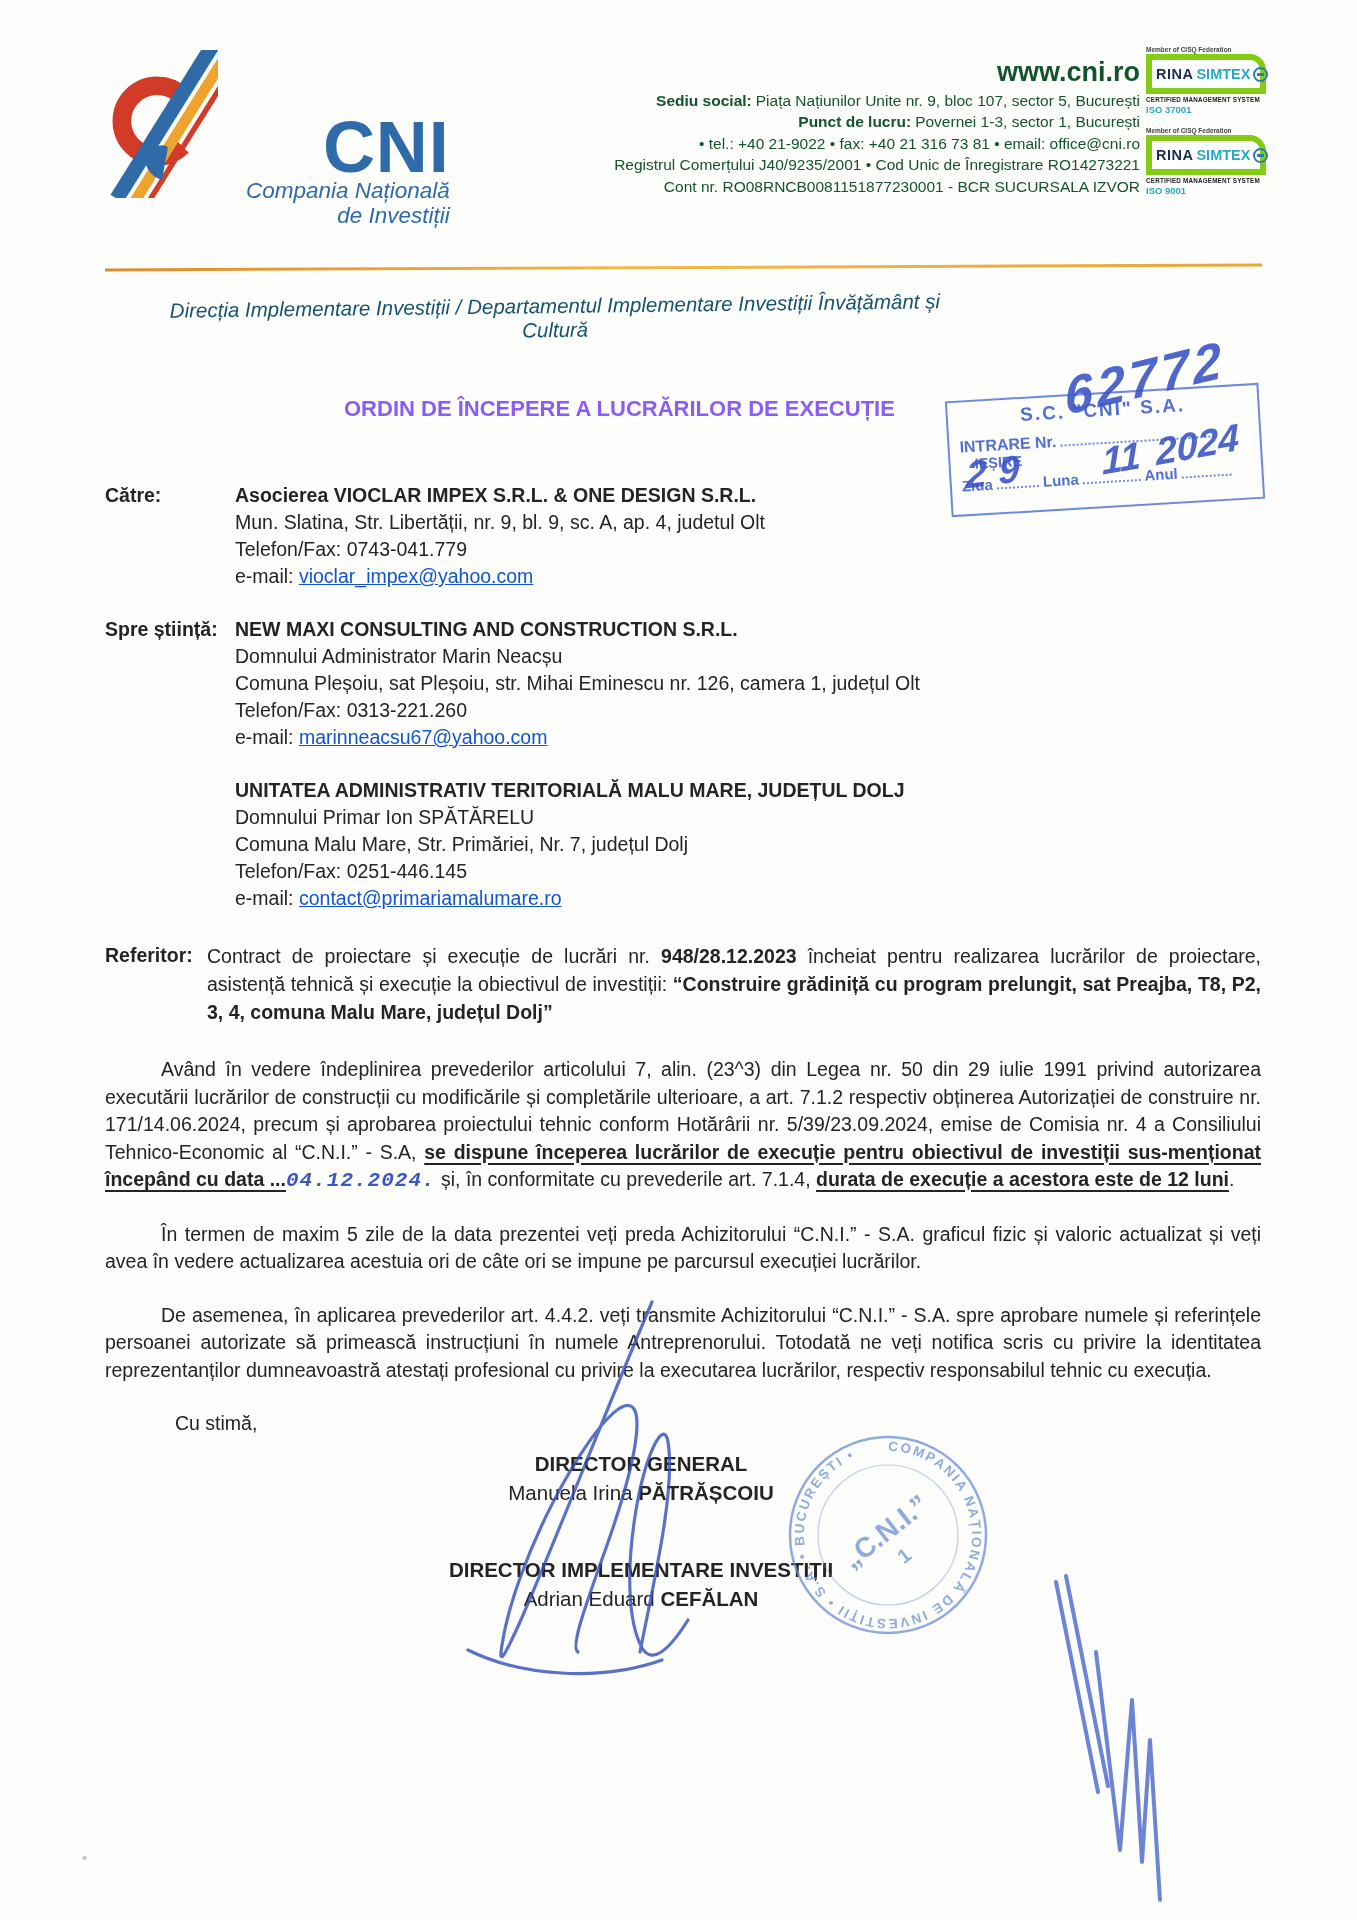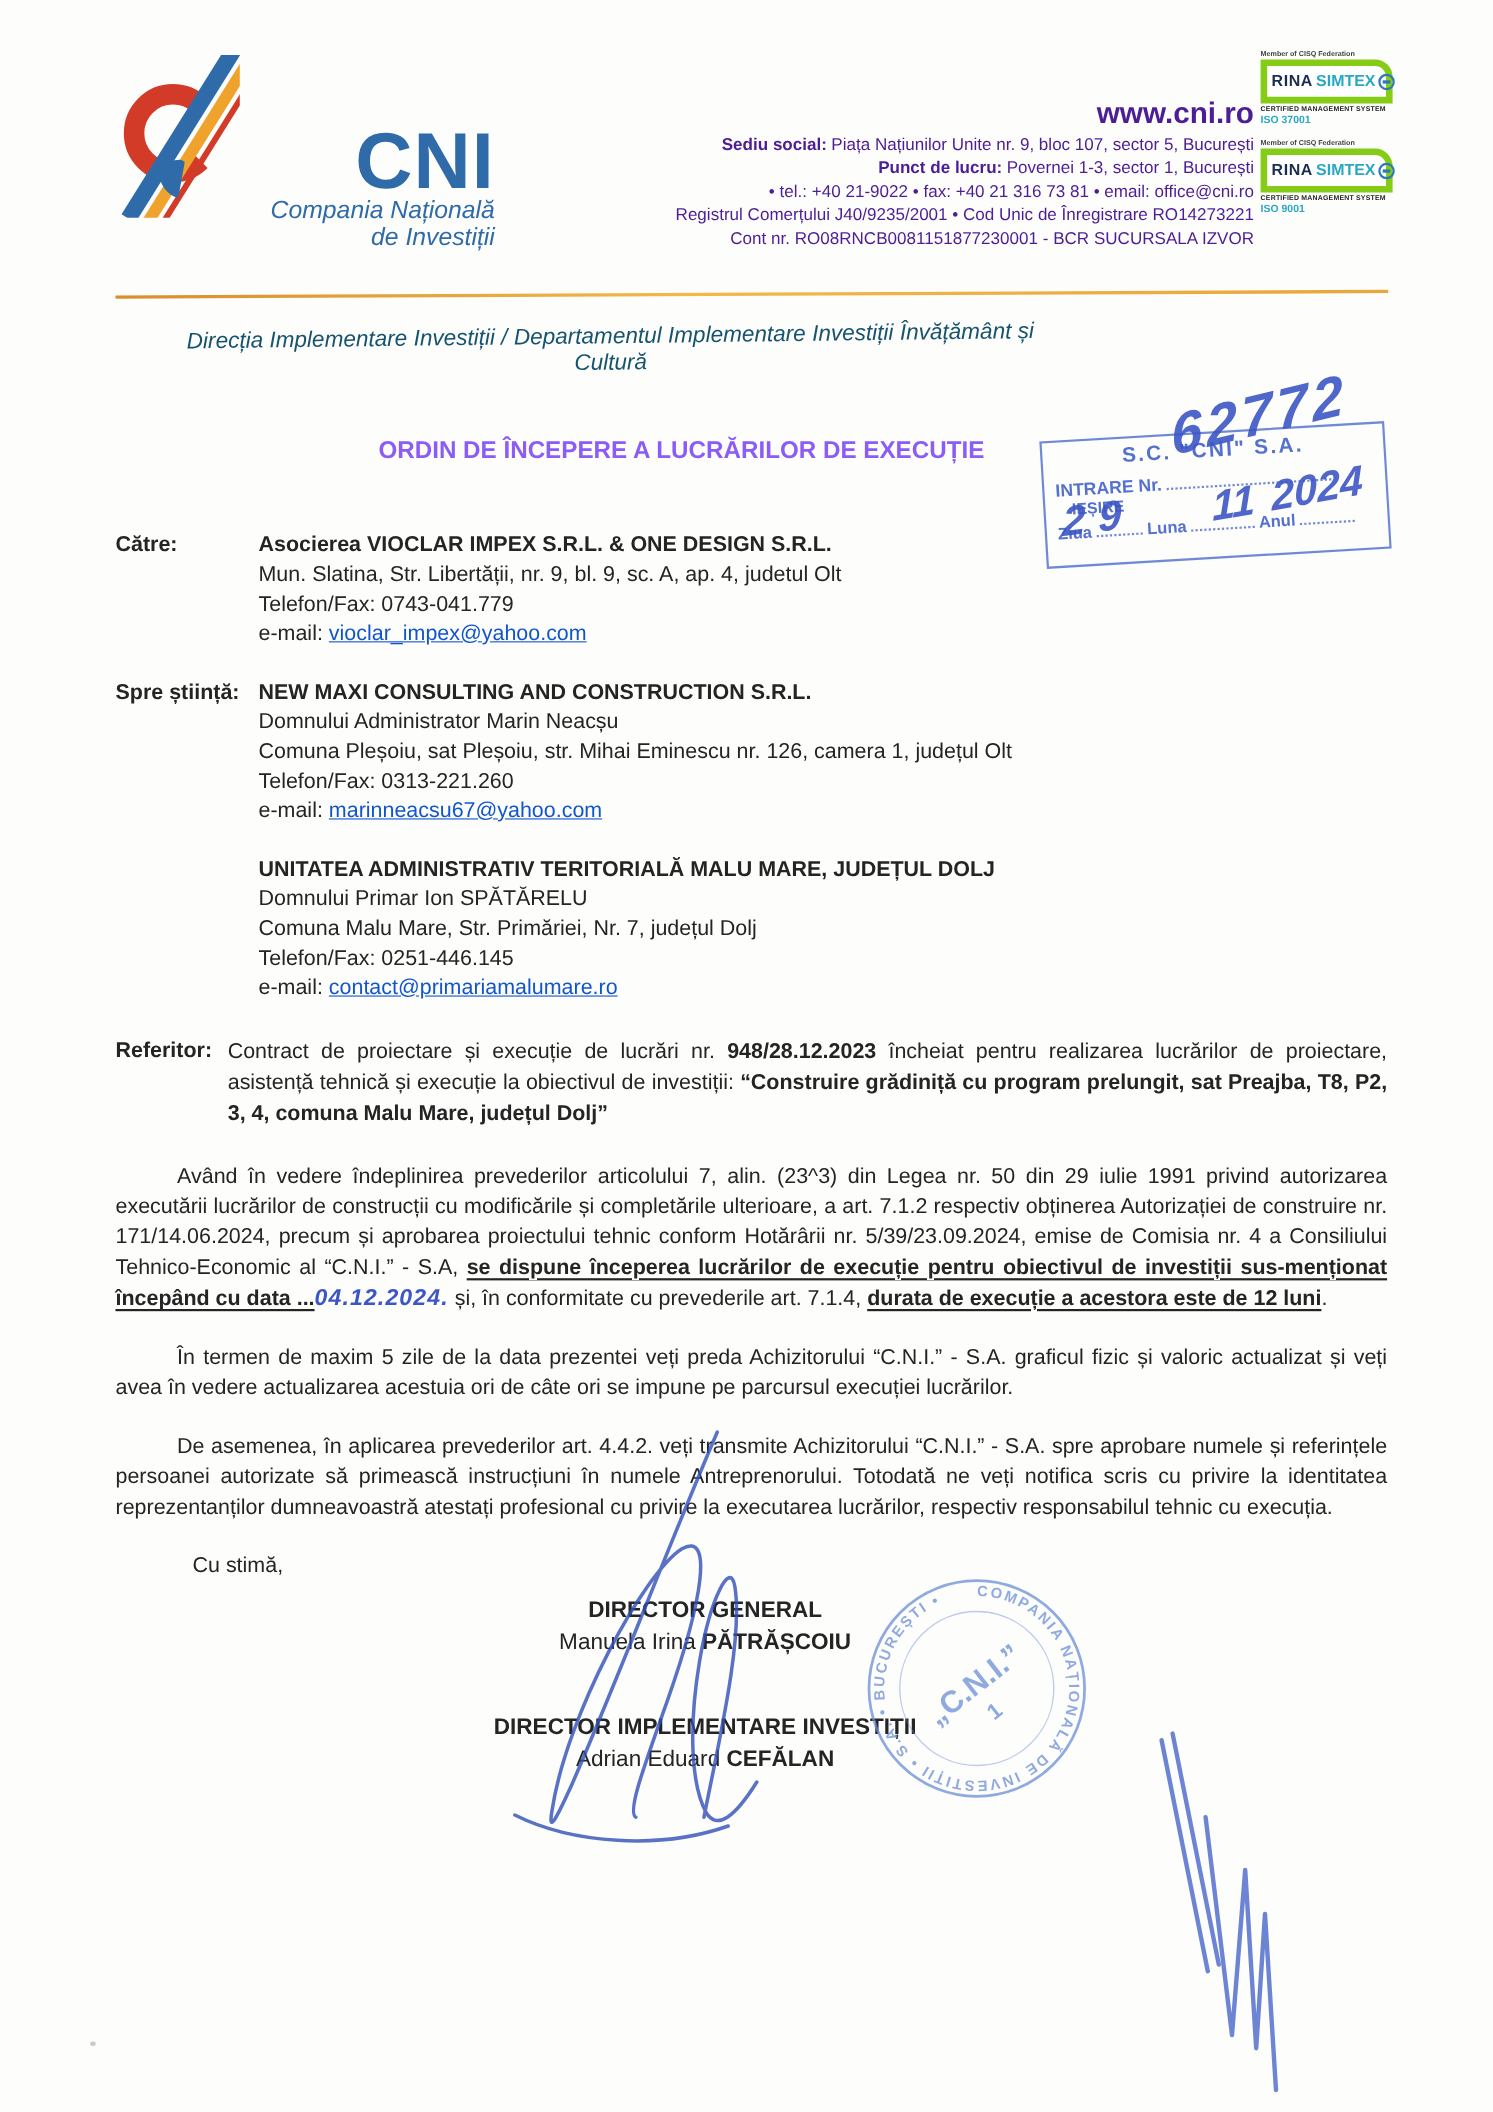--- a/index.html
+++ b/index.html
@@ -5,21 +5,21 @@
   * { margin:0; padding:0; box-sizing:border-box; }
   html,body { width:1357px; height:1920px; }
   body { position:relative; background:#fdfdfc; font-family:"Liberation Sans",sans-serif; color:#262626; overflow:hidden; }
 
   
   .logo-mark { position:absolute; left:110px; top:50px; width:108px; height:148px; }
   .logo-text { position:absolute; left:246px; top:116px; color:#2e6ba8;text-align:right; }
   .logo-acronym { font-size:72px; font-weight:bold; line-height:62px; letter-spacing:1px; }
   .logo-name { font-size:22.5px; line-height:25px; font-style:italic; }
 
-  .contact { position:absolute; left:540px; top:62px; width:600px; text-align:right; color:#4c1d95; font-size:15.5px; line-height:21.5px;margin-top:31px; }
+  .contact { position:absolute; left:540px; top:62px; width:600px; text-align:right; color:#14532d; font-size:15.5px; line-height:21.5px; }
   .website { font-size:27px; font-weight:bold; margin-bottom:6px; }
   .cl-label { font-weight:bold; margin-right:4px; }
 
   .badges { position:absolute; left:1146px; top:46px; width:120px; }
   .badge { margin-bottom:12px; }
   .b-member { font-size:6.5px; font-weight:bold; color:#444; margin-bottom:1px; }
   .b-box { border:6px solid #84cc16; border-radius:0 16px 0 0; padding:6px 3px 6px 4px; display:flex; align-items:center; gap:3px; background:#fff; }
   .b-rina { font-weight:bold; font-size:14.5px; color:#1c2d52; letter-spacing:.5px; }
   .b-simtex { font-weight:bold; font-size:14.5px; color:#29a8c2; }
   .b-circle { flex:none; width:15px; height:15px; border:2px solid #2c79b8; border-radius:50%; position:relative; }
@@ -58,21 +58,21 @@
   .email { color:#1155cc; text-decoration:underline; }
   .addr-b3 { margin-bottom:30px; }
 
   .ref { display:flex; margin-bottom:30px; }
   .ref-label { flex:none; width:102px; font-weight:bold; }
   .ref-body { flex:1; text-align:justify; line-height:28px; }
   .b { font-weight:bold; }
   .bu { font-weight:bold; text-decoration:underline; text-decoration-thickness:2px; text-underline-offset:4px; }
 
   .para { text-align:justify; text-indent:56px; line-height:27.5px; margin-bottom:26px; }
-  .hand-date { color:#3d56c5; font-style:italic; font-weight:bold; font-size:21px; letter-spacing:1px; }
+  .hand-date { color:#3d56c5; font-style:italic; font-weight:bold; font-size:21px; letter-spacing:1px;font-family:Liberation Mono, monospace; }
 
   .closing { margin:0 0 0 70px; }
 
   .sig { width:520px; margin-left:276px; text-align:center; font-size:20.5px; line-height:29px; }
   .sig1 { margin-top:12px; }
   .sig2 { margin-top:48px; }
   .sig-title { font-weight:bold; }
 
   .speck { position:absolute; left:82px; top:1856px; width:5px; height:4px; background:#c9c9c9; border-radius:50%; }
 

